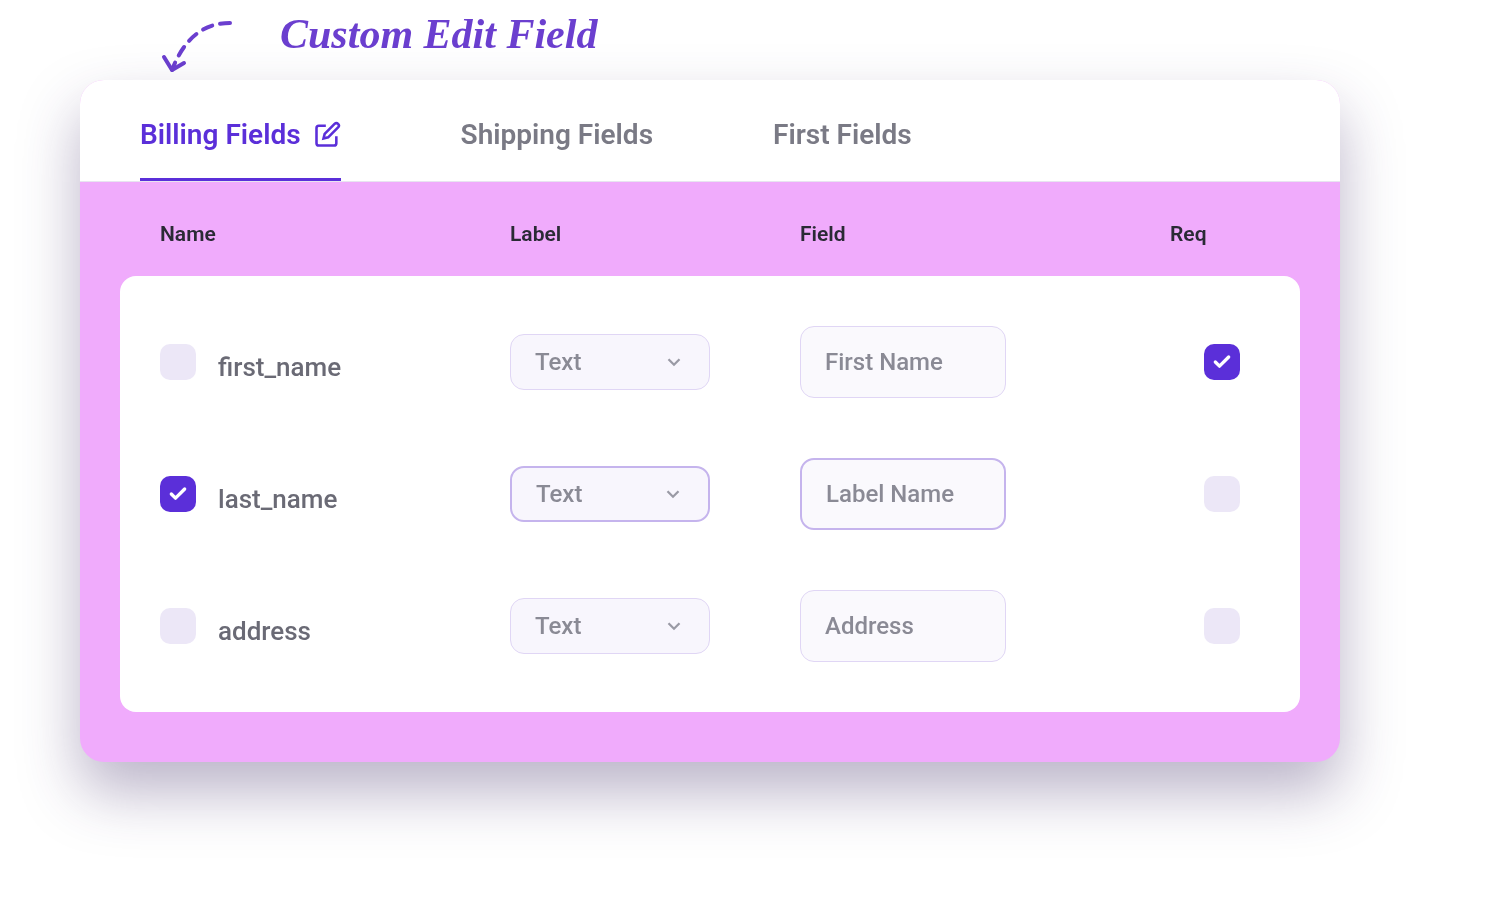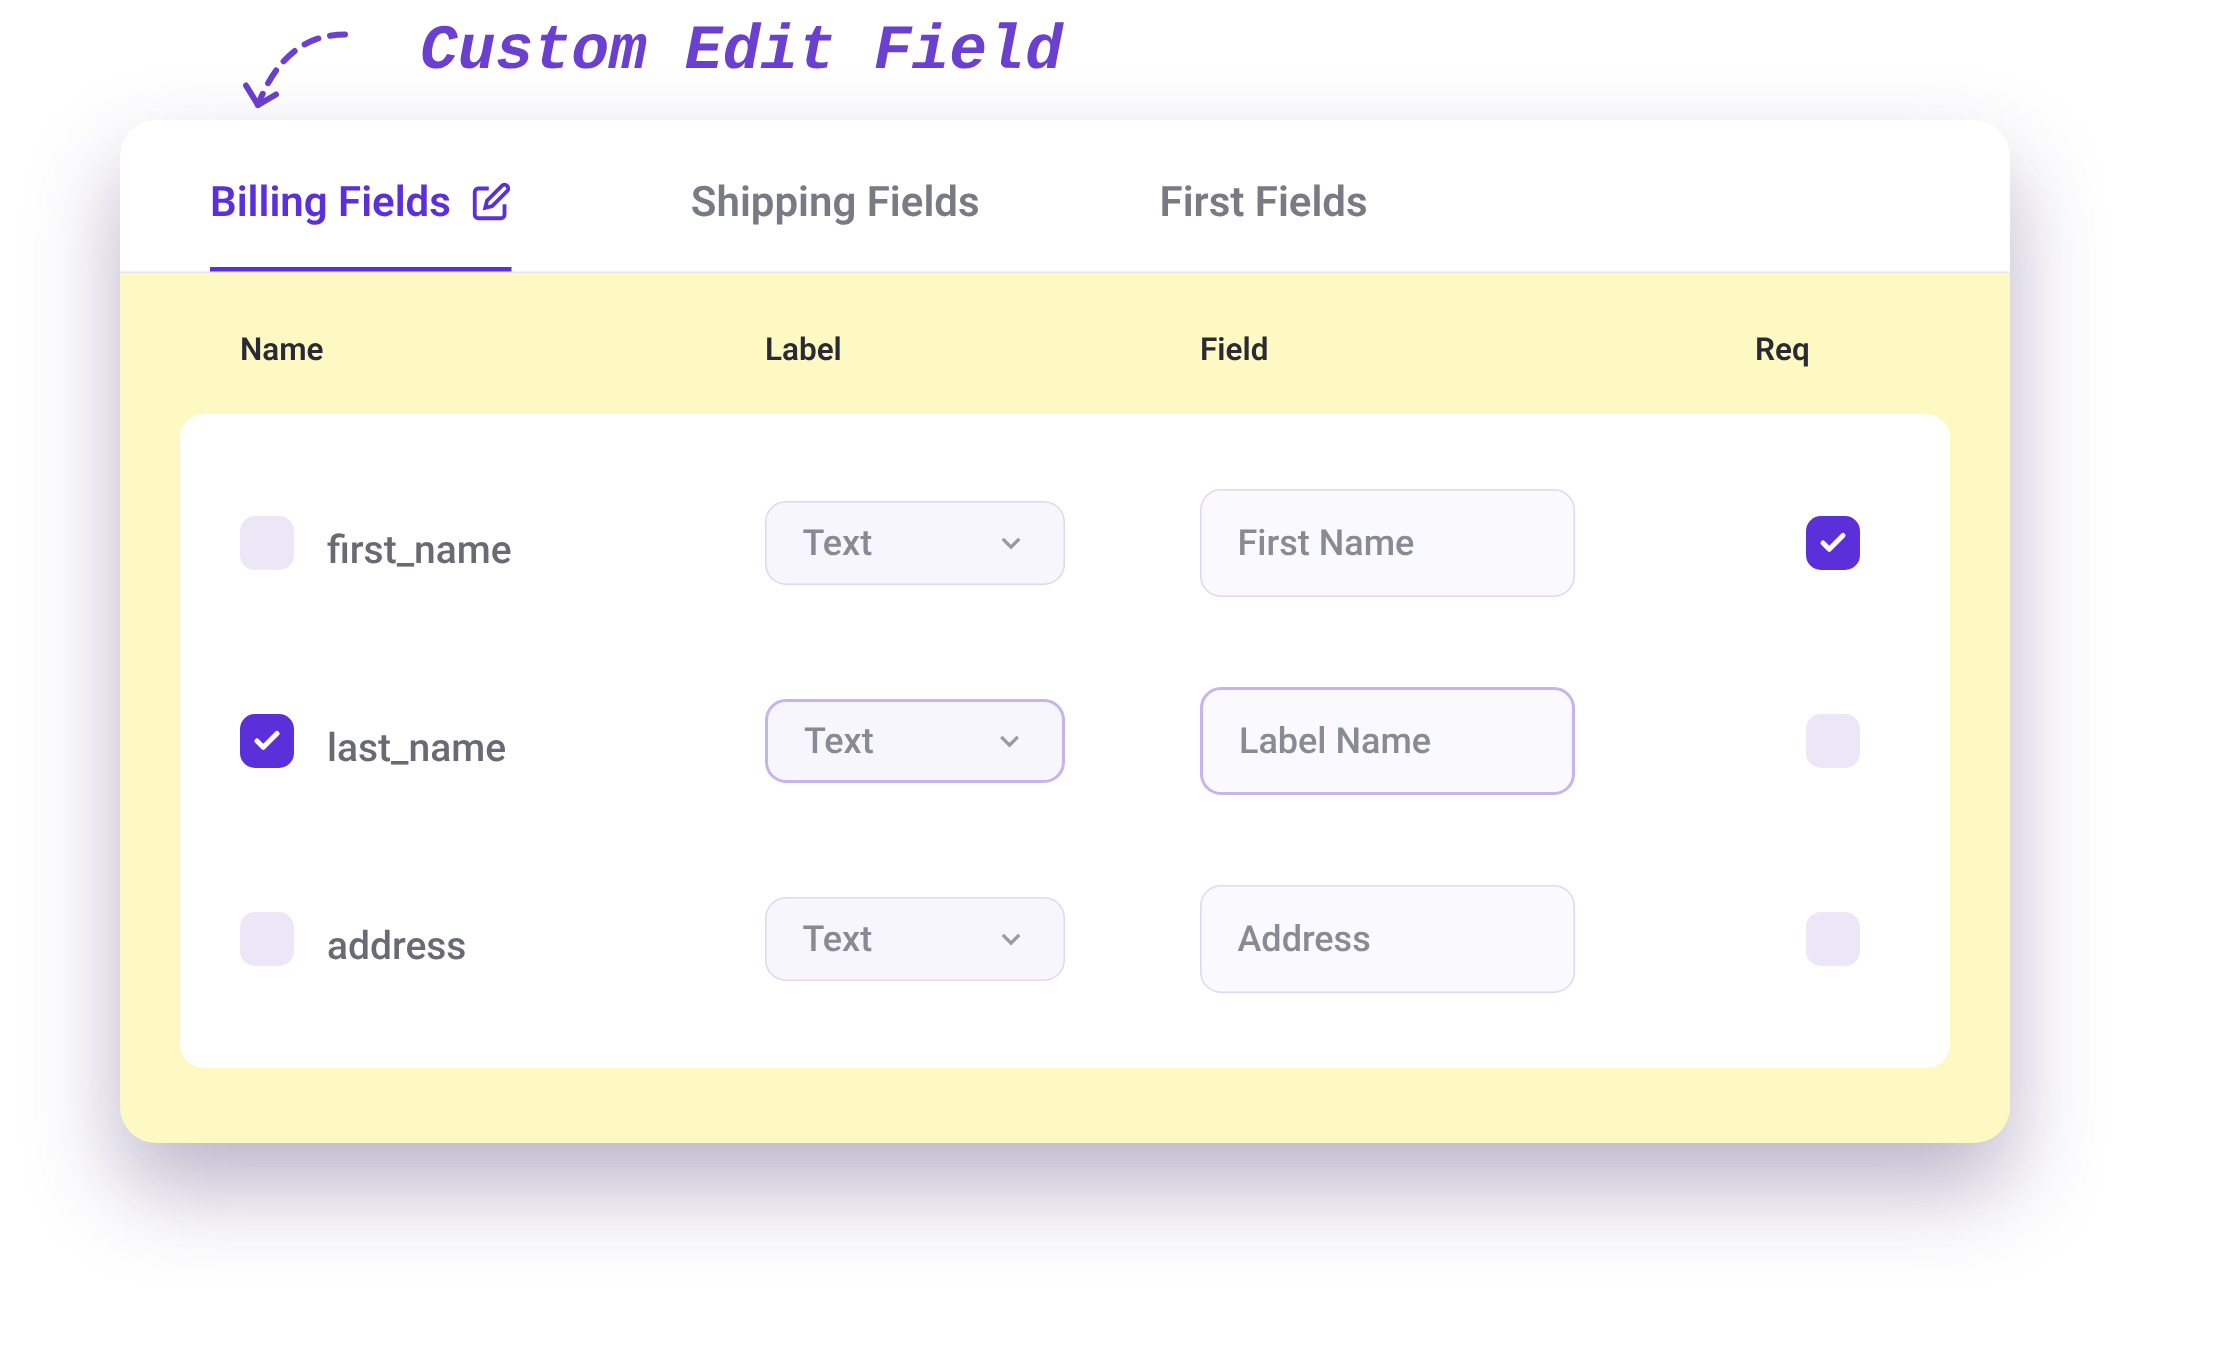--- a/index.html
+++ b/index.html
@@ -21,33 +21,33 @@
       display: flex;
       align-items: flex-start;
       gap: 10px;
     }
     .annotation-arrow {
       position: absolute;
       top: 5px;
       left: -20px;
     }
     .annotation-text {
-      font-family: Liberation Mono, monospace;
+      font-family: Liberation Serif, serif;
       font-size: 42px;
       color: #6b3fcf;
       font-weight: 600;
       font-style: italic;
       padding-left: 100px;
     }
     .card {
       position: absolute;
       top: 80px;
       left: 80px;
       width: 1260px;
-      background: #fef9c3;
+      background: #f0abfc;
       border-radius: 24px;
       box-shadow: 0 30px 60px rgba(60, 40, 100, 0.35);
       overflow: hidden;
     }
     .tabs {
       display: flex;
       background: #ffffff;
       padding: 0 60px;
       border-bottom: 1px solid #e8e4f0;
       gap: 120px;
@@ -153,21 +153,21 @@
     .type-select-text {
       font-size: 24px;
       color: #8a8a95;
       font-weight: 500;
     }
     .type-select svg {
       width: 22px;
       height: 22px;
     }
     .label-input {
-      width: 250px;
+      width: 206px;
       height: 72px;
       padding: 0 24px;
       background: #faf9fd;
       border: 1.5px solid #e0d6f5;
       border-radius: 14px;
       font-size: 24px;
       color: #8a8a95;
       font-weight: 500;
       display: flex;
       align-items: center;

